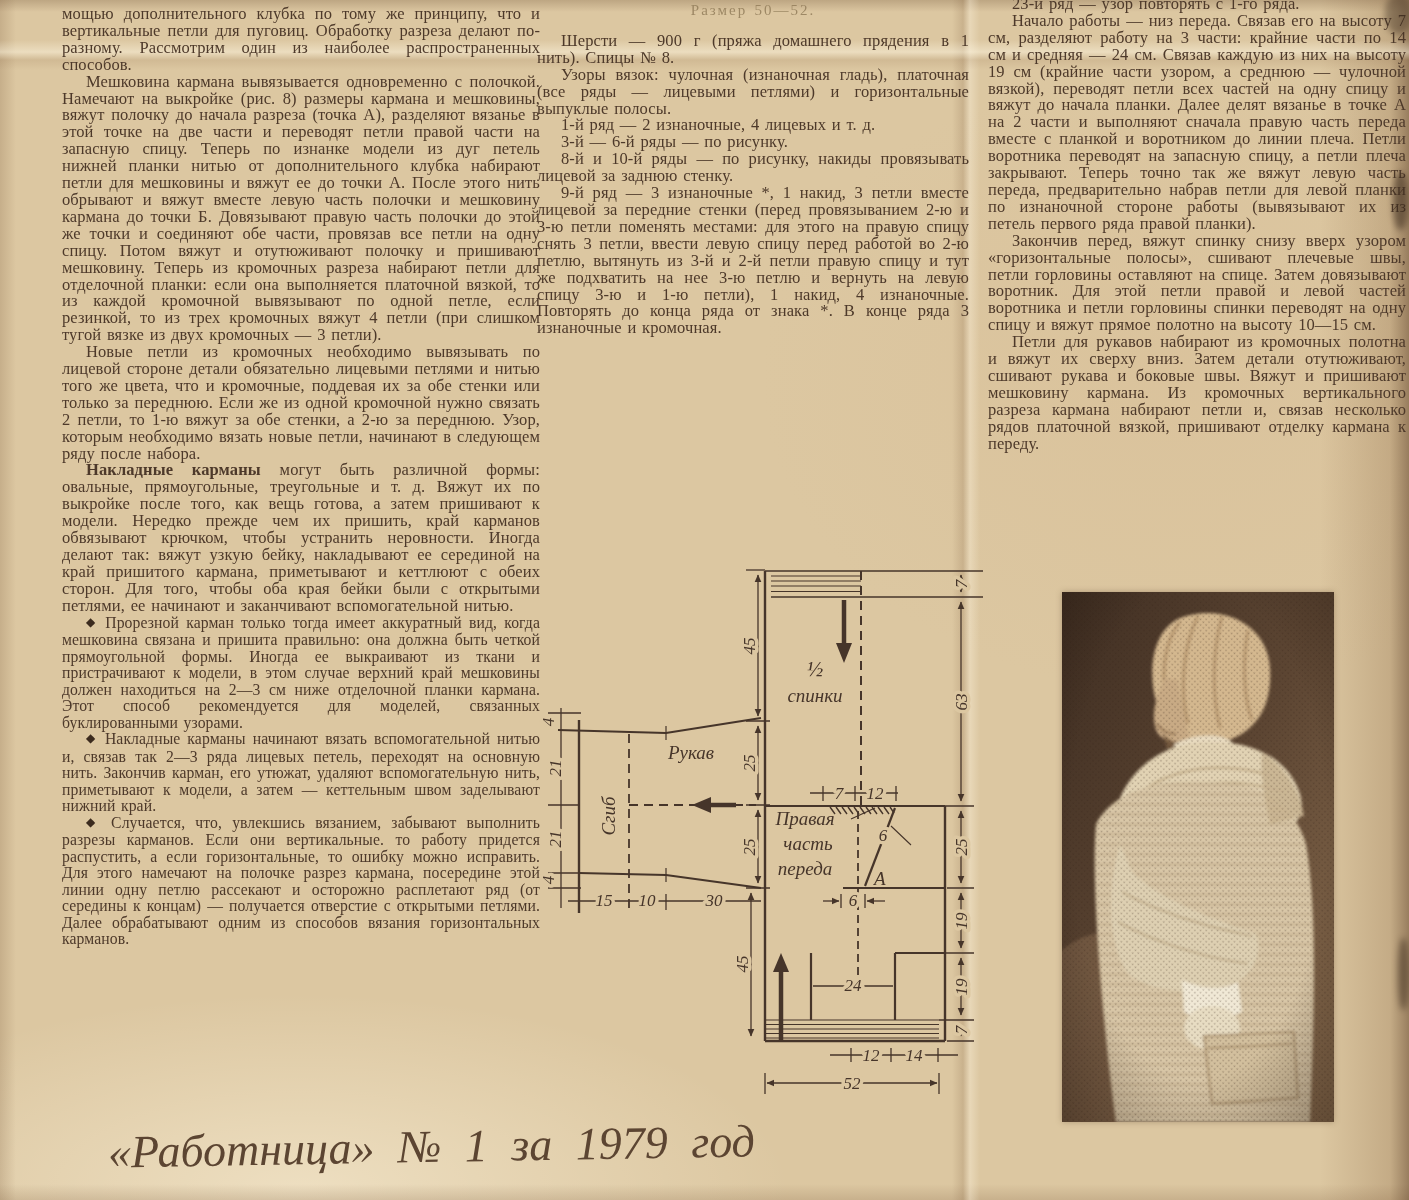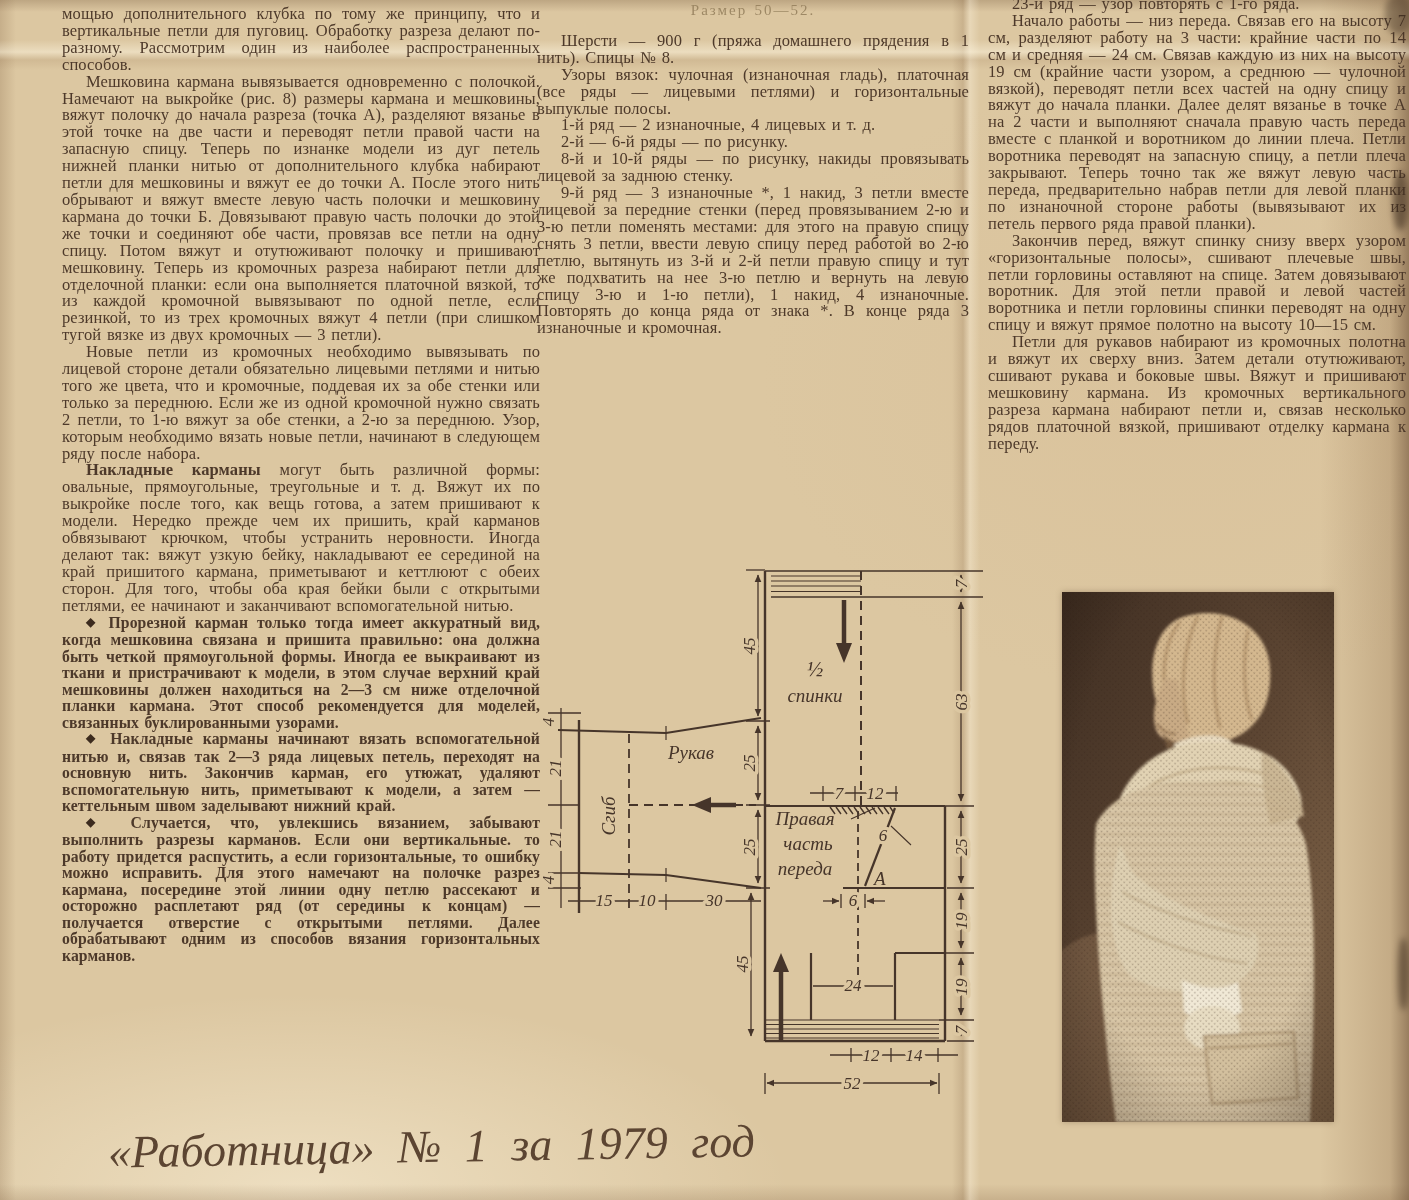--- a/index.html
+++ b/index.html
@@ -15,21 +15,21 @@
       linear-gradient(0deg, rgba(120,88,58,0.20) 0px, rgba(120,88,58,0) 16px),
       radial-gradient(ellipse 700px 280px at 300px 1190px, rgba(255,246,224,0.5), rgba(255,246,224,0) 70%),
       radial-gradient(ellipse 600px 450px at 1180px 380px, rgba(214,186,146,0.35), rgba(0,0,0,0) 70%);
     font-family:"Liberation Serif", serif;
     padding-left:24px;
   }
   .col{position:absolute;text-align:justify;color:#4d392a;
        font-size:16.5px;line-height:16.9px;letter-spacing:0.1px;word-spacing:1.5px;}
   .col p{margin:0;text-indent:24px;}
   .col p.noind{text-indent:0;}
-  .col p.dense{font-size:15.7px;line-height:16.5px;font-weight:bold;}
+  .col p.dense{font-size:15.7px;line-height:16.5px;}
   .col b{font-weight:bold;margin-top:41px;}
   .bullet{font-size:12px;position:relative;top:-2px;padding-right:2px;color:#3c2b1e;}
   .col-left{left:62px;top:6px;width:478px;height:1110px;overflow:hidden;}
   .col-middle{left:537px;top:2px;width:432px;height:554px;overflow:hidden;}
   .col-right{left:988px;top:-4px;width:418px;height:586px;overflow:hidden;}
   .size-header{text-align:center;color:#97825f;font-size:15px;letter-spacing:2px;
                margin:0 0 14px 0;opacity:.9;}
   .diagram{position:absolute;left:518px;top:558px;width:492px;height:562px;}
   .dlab{font-family:"Liberation Serif",serif;font-style:italic;fill:#46352a;font-size:19px;}
   .dlab.big{font-size:22px;}
@@ -59,21 +59,21 @@
       <p class="dense"><span class="bullet">◆ </span>Накладные карманы начинают вязать вспомогательной нитью и, связав так 2—3 ряда лицевых петель, переходят на основную нить. Закончив карман, его утюжат, удаляют вспомогательную нить, приметывают к модели, а затем — кеттельным швом заделывают нижний край.</p>
       <p class="dense"><span class="bullet">◆ </span>Случается, что, увлекшись вязанием, забывают выполнить разрезы карманов. Если они вертикальные. то работу придется распустить, а если горизонтальные, то ошибку можно исправить. Для этого намечают на полочке разрез кармана, посередине этой линии одну петлю рассекают и осторожно расплетают ряд (от середины к концам) — получается отверстие с открытыми петлями. Далее обрабатывают одним из способов вязания горизонтальных карманов.</p>
     </div>
 
   <div class="col col-middle">
     <div class="size-header">Размер 50—52.</div>
     <div>
         <p>Шерсти — 900 г (пряжа домашнего прядения в 1 нить). Спицы № 8.</p>
         <p>Узоры вязок: чулочная (изнаночная гладь), платочная (все ряды — лицевыми петлями) и горизонтальные выпуклые полосы.</p>
         <p>1-й ряд — 2 изнаночные, 4 лицевых и т. д.</p>
-        <p>2-й — 6-й ряды — по рисунку.</p>
+        <p>3-й — 6-й ряды — по рисунку.</p>
         <p>8-й и 10-й ряды — по рисунку, накиды провязывать лицевой за заднюю стенку.</p>
         <p>9-й ряд — 3 изнаночные *, 1 накид, 3 петли вместе лицевой за передние стенки (перед провязыванием 2-ю и 3-ю петли поменять местами: для этого на правую спицу снять 3 петли, ввести левую спицу перед работой во 2-ю петлю, вытянуть из 3-й и 2-й петли правую спицу и тут же подхватить на нее 3-ю петлю и вернуть на левую спицу 3-ю и 1-ю петли), 1 накид, 4 изнаночные. Повторять до конца ряда от знака *. В конце ряда 3 изнаночные и кромочная.</p>
       </div>
   </div>
 
   <div class="col col-right">
       <p>23-й ряд — узор повторять с 1-го ряда.</p>
       <p>Начало работы — низ переда. Связав его на высоту 7 см, разделяют работу на 3 части: крайние части по 14 см и средняя — 24 см. Связав каждую из них на высоту 19 см (крайние части узором, а среднюю — чулочной вязкой), переводят петли всех частей на одну спицу и вяжут до начала планки. Далее делят вязанье в точке А на 2 части и выполняют сначала правую часть переда вместе с планкой и воротником до линии плеча. Петли воротника переводят на запасную спицу, а петли плеча закрывают. Теперь точно так же вяжут левую часть переда, предварительно набрав петли для левой планки по изнаночной стороне работы (вывязывают их из петель первого ряда правой планки).</p>
       <p>Закончив перед, вяжут спинку снизу вверх узором «горизонтальные полосы», сшивают плечевые швы, петли горловины оставляют на спице. Затем довязывают воротник. Для этой петли правой и левой частей воротника и петли горловины спинки переводят на одну спицу и вяжут прямое полотно на высоту 10—15 см.</p>
       <p>Петли для рукавов набирают из кромочных полотна и вяжут их сверху вниз. Затем детали отутюживают, сшивают рукава и боковые швы. Вяжут и пришивают мешковину кармана. Из кромочных вертикального разреза кармана набирают петли и, связав несколько рядов платочной вязкой, пришивают отделку кармана к переду.</p>

